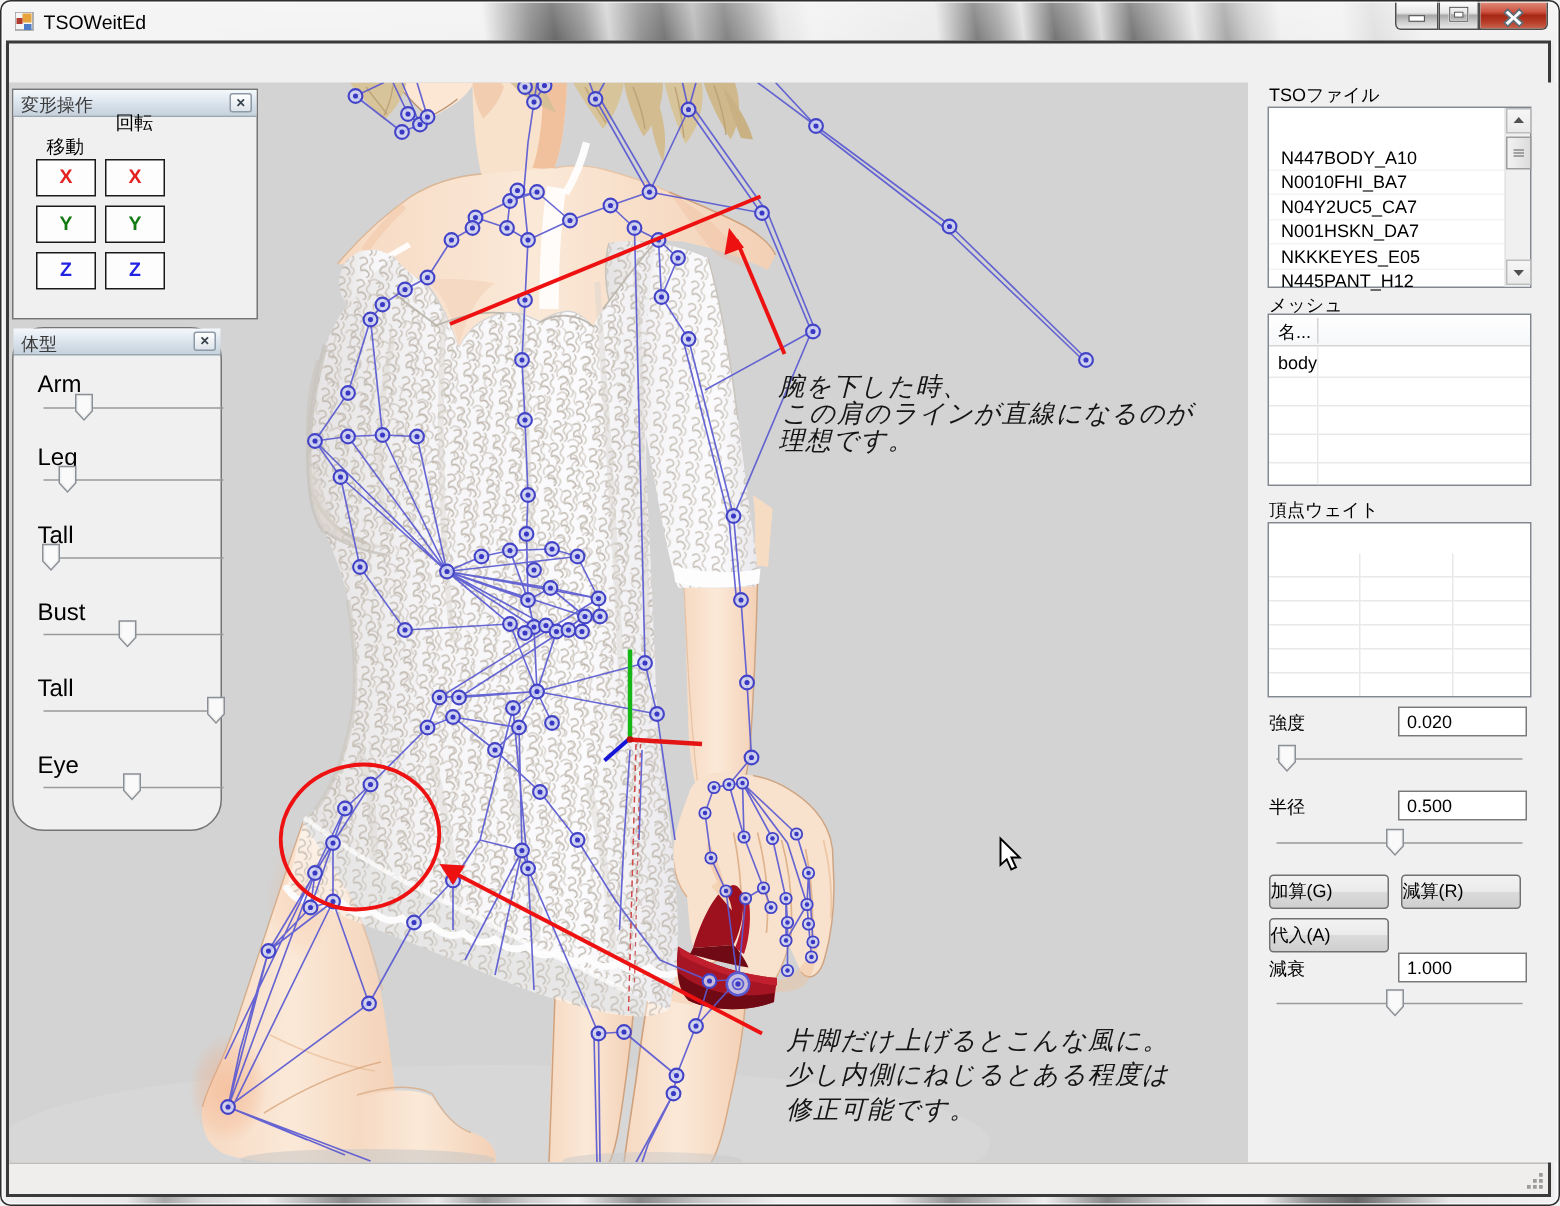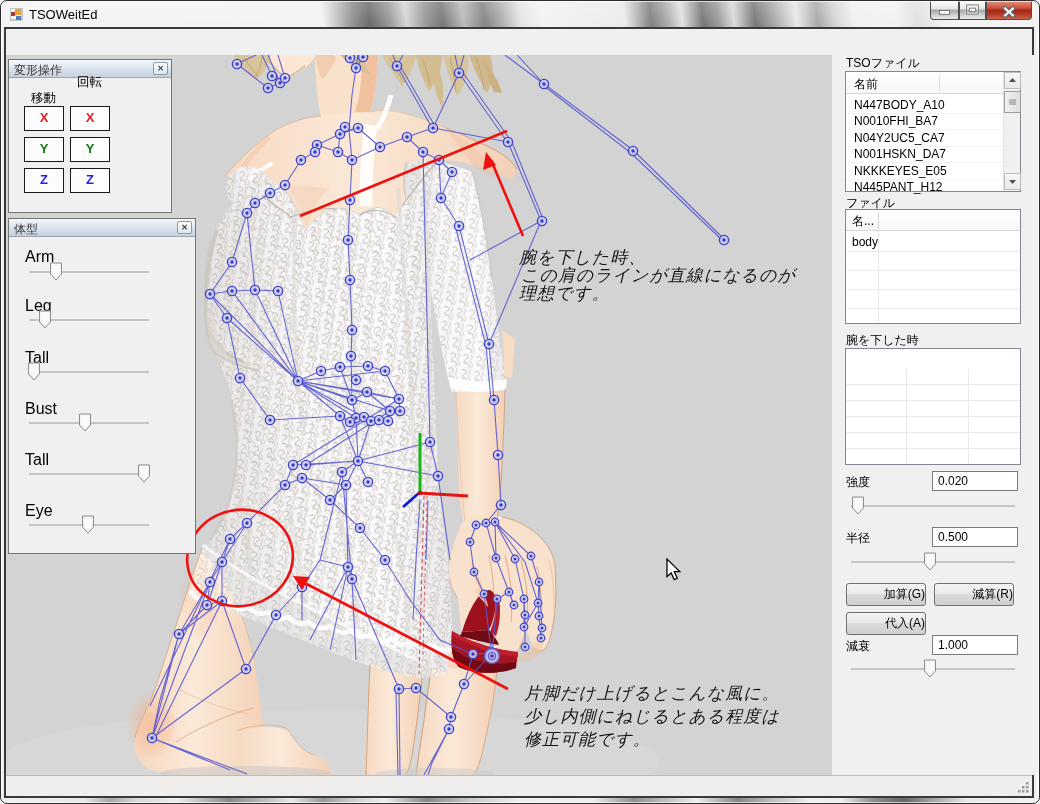--- a/index.html
+++ b/index.html
@@ -54,28 +54,28 @@
 
 .tpanel { position:absolute; background:#f0f0f0; border:1px solid #757575; }
 .tpanel .tbar { position:absolute; left:0; top:0; width:100%; height:18px;
   background:linear-gradient(#f4f8fb 0%, #e0e8f0 40%, #c5d1dd 100%);
   border-bottom:1px solid #9aa7b1; font-size:12px; color:#3a3a3a; }
 .tpanel .tbar span { position:absolute; left:5px; top:2px; }
 .tclose { position:absolute; right:3px; top:2px; width:15px; height:13px;
   border:1px solid #8e9aa5; border-radius:2px; background:linear-gradient(#fff, #dde4ea);
   font-size:8px; color:#39434c; text-align:center; line-height:12px; font-weight:bold; }
 #panel1 { left:2px; top:30px; width:164px; height:154px; }
-#panel2 { left:2px; top:189px; width:188px; height:336px; }
+#panel2 { left:2px; top:189px; width:140px; height:336px;border-radius:21px; }
 .axbtn { position:absolute; width:40px; height:25px; border:1.5px solid #1a1a1a; background:#fdfdfd;
   font-weight:bold; font-size:13px; text-align:center; line-height:22px; }
 .lbl { position:absolute; color:#000; }
 
 .wbtn { position:absolute; width:80px; height:23px; border:1px solid #707070; border-radius:3px;
   background:linear-gradient(#f2f2f2 0%, #ebebeb 49%, #dbdbdb 50%, #cfcfcf 100%);
-  font-size:12px; color:#000; text-align:right; line-height:21px; }
+  font-size:12px; color:#000; text-align:left; line-height:21px; }
 .tbox { position:absolute; width:86px; height:20px; border:1px solid #7a7a7a; background:#fff;
   font-size:12px; line-height:18px; padding-left:5px; }
 .listctl { position:absolute; background:#fff; border:1px solid #828790; }
 .hline { position:absolute; background:#f3f3f3; height:1px; }
 .gline { position:absolute; background:#e9e9e9; }
 </style>
 </head>
 <body>
 <div id="frame"></div>
 <div id="bottomstrip"></div>
@@ -464,24 +464,20 @@
       </g>
 
       <g transform="translate(667,559) scale(1.16)">
         <path d="M0,0 L0,15.2 L3.6,12 L6.2,17.8 L8.9,16.6 L6.3,10.9 L11,10.9 Z" fill="#fff" stroke="#000" stroke-width="1.1"></path>
       </g>
     </svg>
   </div>
   <div id="rightpanel">
     <div class="lbl" style="left:14px;top:0px">TSOファイル</div>
     <div class="listctl" style="left:13px;top:16px;width:176px;height:121px">
-      <div style="position:absolute;left:0;top:0;width:174px;height:22px;background:linear-gradient(#fff,#f6f7f9);border-bottom:1px solid #d5d5d5">
-        <span style="position:absolute;left:8px;top:4px">名前</span>
-        <div style="position:absolute;left:93px;top:2px;width:1px;height:18px;background:#e0e0e0"></div>
-      </div>
       <div class="lbl" style="left:8px;top:26px">N447BODY_A10</div>
       <div class="lbl" style="left:8px;top:42px">N0010FHI_BA7</div>
       <div class="lbl" style="left:8px;top:59px">N04Y2UC5_CA7</div>
       <div class="lbl" style="left:8px;top:75px">N001HSKN_DA7</div>
       <div class="lbl" style="left:8px;top:92px">NKKKEYES_E05</div>
       <div class="lbl" style="left:8px;top:108px">N445PANT_H12</div>
       <div class="hline" style="left:0;top:41px;width:157px"></div>
       <div class="hline" style="left:0;top:57px;width:157px"></div>
       <div class="hline" style="left:0;top:74px;width:157px"></div>
       <div class="hline" style="left:0;top:90px;width:157px"></div>
@@ -494,34 +490,34 @@
         <div style="position:absolute;left:0px;top:19px;width:17px;height:22px;background:linear-gradient(90deg,#f2f2f2,#dcdcdc);border:1px solid #9d9d9d">
           <svg width="15" height="20" viewBox="0 0 15 20">
               <path d="M4 8 H11 M4 10 H11 M4 12 H11" stroke="#8a8a8a" stroke-width="1"></path>
             </svg></div>
         <div style="position:absolute;left:0px;top:101px;width:17px;height:17px;background:linear-gradient(#f6f6f6,#eaeaea);border:1px solid #bdbdbd">
           <svg width="15" height="15" viewBox="0 0 15 15">
               <path d="M4 6 L7.5 10 L11 6 Z" fill="#505050"></path>
             </svg></div>
       </div>
     </div>
-    <div class="lbl" style="left:14px;top:140px">ファイル</div>
+    <div class="lbl" style="left:14px;top:140px">メッシュ</div>
     <div class="listctl" style="left:13px;top:154px;width:176px;height:115px">
       <div style="position:absolute;left:0;top:0;width:174px;height:21px;background:linear-gradient(#fff,#f6f7f9);border-bottom:1px solid #d5d5d5">
         <span style="position:absolute;left:6px;top:3px">名...</span>
         <div style="position:absolute;left:32px;top:2px;width:1px;height:17px;background:#d5d5d5"></div>
       </div>
       <div class="lbl" style="left:6px;top:25px">body</div>
       <div class="gline" style="left:32px;top:21px;width:1px;height:92px"></div>
       <div class="gline" style="left:0;top:41px;width:174px;height:1px"></div>
       <div class="gline" style="left:0;top:60px;width:174px;height:1px"></div>
       <div class="gline" style="left:0;top:79px;width:174px;height:1px"></div>
       <div class="gline" style="left:0;top:98px;width:174px;height:1px"></div>
     </div>
-    <div class="lbl" style="left:14px;top:277px">腕を下した時</div>
+    <div class="lbl" style="left:14px;top:277px">頂点ウェイト</div>
     <div class="listctl" style="left:13px;top:293px;width:176px;height:117px">
       <div class="gline" style="left:60px;top:20px;width:1px;height:95px"></div>
       <div class="gline" style="left:122px;top:20px;width:1px;height:95px"></div>
       <div class="gline" style="left:0;top:35px;width:174px;height:1px"></div>
       <div class="gline" style="left:0;top:51px;width:174px;height:1px"></div>
       <div class="gline" style="left:0;top:67px;width:174px;height:1px"></div>
       <div class="gline" style="left:0;top:83px;width:174px;height:1px"></div>
       <div class="gline" style="left:0;top:99px;width:174px;height:1px"></div>
     </div>
     <div class="lbl" style="left:14px;top:419px">強度</div>

